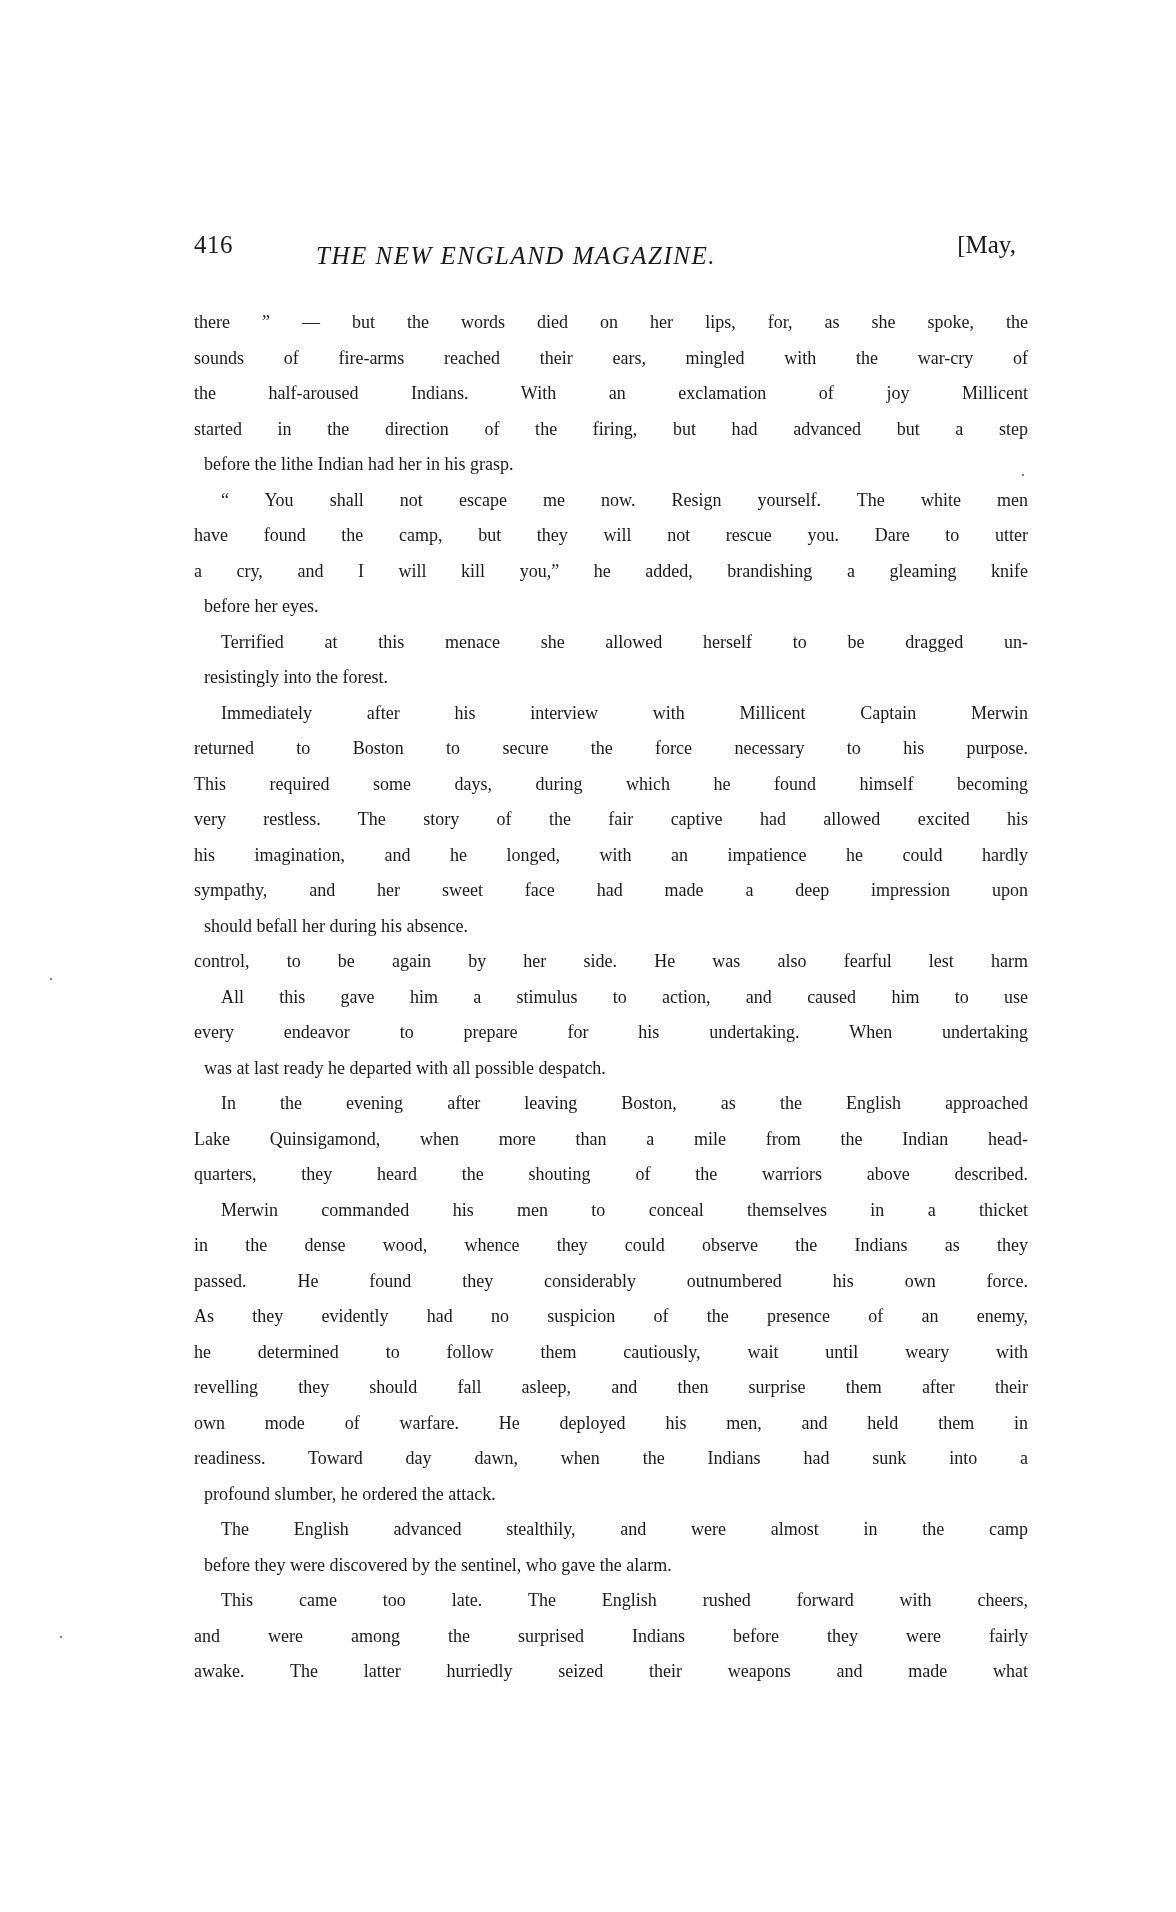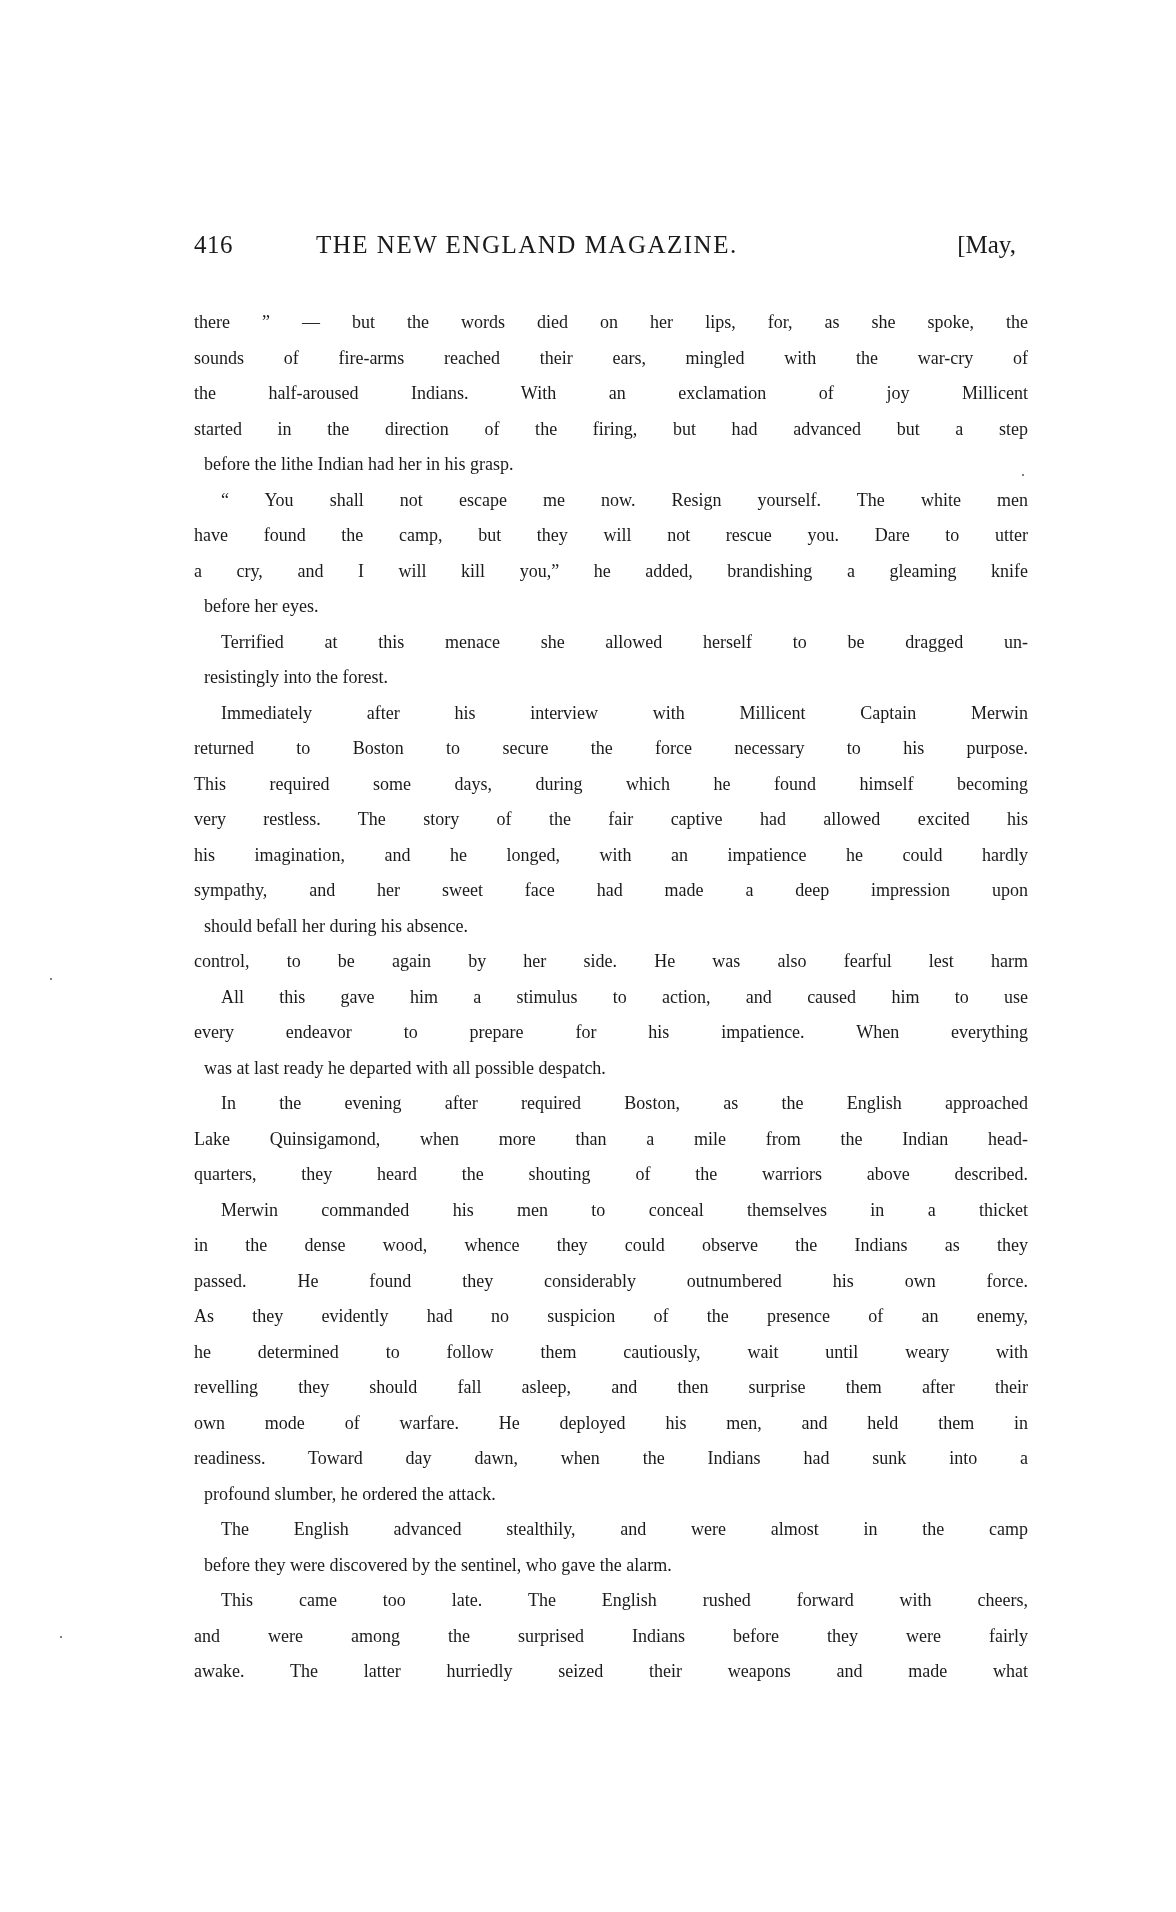--- a/index.html
+++ b/index.html
@@ -32,21 +32,22 @@
     }
     .running-head .page-number {
       position: absolute;
       left: 0;
       top: 0;
       letter-spacing: 0.5px;
     }
     .running-head .journal-title {
       position: absolute;
       left: 122px;
-      top: 0;
+      top: 11px;
+      font-style: italic;
       letter-spacing: 1.5px;
     }
     .running-head .issue-month {
       position: absolute;
       right: 12px;
       top: 0;
     }
     .body-text {
       position: absolute;
       top: 305px;
@@ -120,26 +121,26 @@
       <span class="line">This required some days, during which he found himself becoming</span>
       <span class="line">very restless. The story of the fair captive had allowed excited his</span>
       <span class="line">his imagination, and he longed, with an impatience he could hardly</span>
       <span class="line">sympathy, and her sweet face had made a deep impression upon</span>
       <span class="line last">should befall her during his absence.</span>
       <span class="line">control, to be again by her side. He was also fearful lest harm</span>
     </p>
 
     <p class="para">
       <span class="line first">All this gave him a stimulus to action, and caused him to use</span>
-      <span class="line">every endeavor to prepare for his impatience. When everything</span>
+      <span class="line">every endeavor to prepare for his undertaking. When undertaking</span>
       <span class="line last">was at last ready he departed with all possible despatch.</span>
     </p>
 
     <p class="para">
-      <span class="line first">In the evening after required Boston, as the English approached</span>
+      <span class="line first">In the evening after leaving Boston, as the English approached</span>
       <span class="line">Lake Quinsigamond, when more than a mile from the Indian head-</span>
       <span class="line">quarters, they heard the shouting of the warriors above described.</span>
     </p>
 
     <p class="para">
       <span class="line first">Merwin commanded his men to conceal themselves in a thicket</span>
       <span class="line">in the dense wood, whence they could observe the Indians as they</span>
       <span class="line">passed. He found they considerably outnumbered his own force.</span>
       <span class="line">As they evidently had no suspicion of the presence of an enemy,</span>
       <span class="line">he determined to follow them cautiously, wait until weary with</span>

